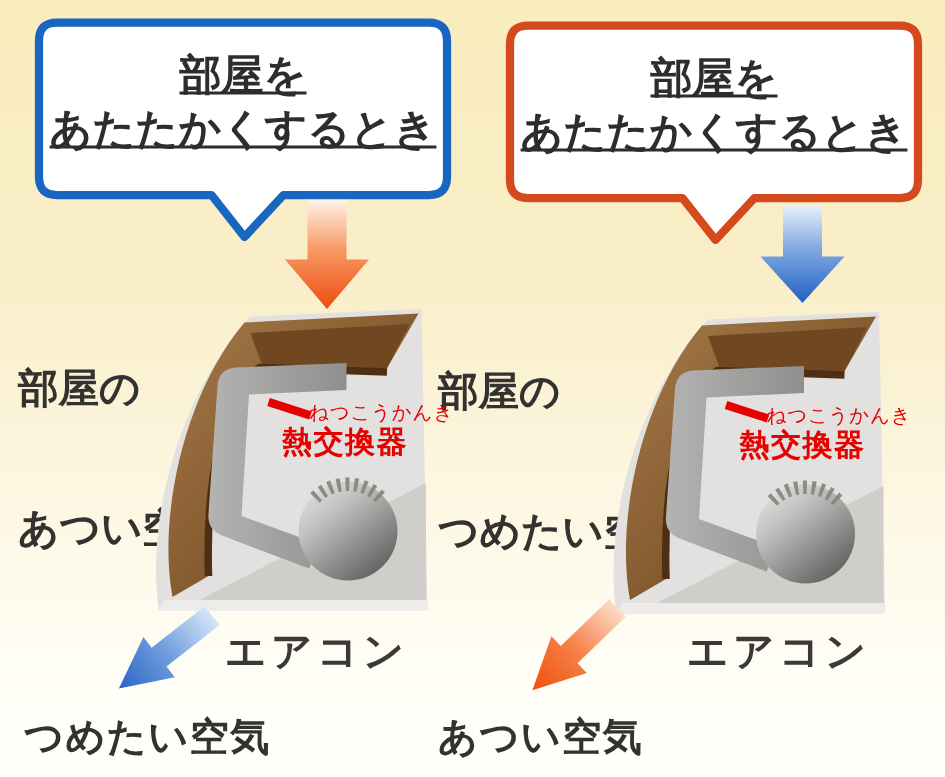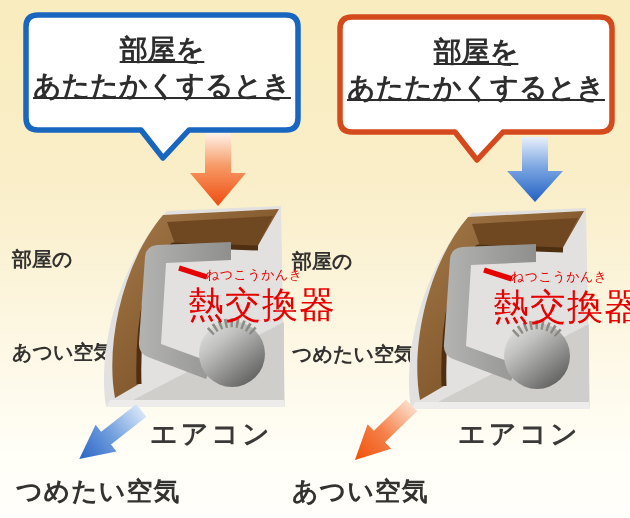--- a/index.html
+++ b/index.html
@@ -9,33 +9,33 @@
     font-family:"Liberation Sans","DejaVu Sans",sans-serif;
   }
   .abs{position:absolute;}
   .bubble-text{
     width:280px;height:108px;display:flex;flex-direction:column;
     align-items:center;justify-content:center;
     font-size:28px;font-weight:bold;color:#2d2d2d;line-height:1.28;
     text-align:center;letter-spacing:0px;text-decoration:underline;
   }
   .side-label{
-    font-size:20px;font-weight:bold;color:#333230;line-height:31px;white-space:pre;
+    font-size:27px;font-weight:bold;color:#333230;line-height:31px;white-space:pre;
   }
   .device-label{
     font-size:27px;font-weight:bold;color:#3a3937;letter-spacing:3px;text-align:right;
   }
   .out-label{
     font-size:26px;font-weight:bold;color:#333230;letter-spacing:1px;
   }
   .hx-furigana{
     font-size:13px;font-weight:normal;color:#e60000;letter-spacing:0.5px;white-space:nowrap;
   }
   .hx-label{
-    font-size:36px;font-weight:normal;color:#e60000;letter-spacing:1px;white-space:nowrap;
+    font-size:20px;font-weight:bold;color:#e60000;letter-spacing:1px;white-space:nowrap;
   }
   .unit{width:240px;height:215px;}
 </style>
 </head>
 <body>
 
 <div id="stage">
 
   <svg class="abs" style="left:22px;top:11px;" width="280" height="152" viewBox="0 0 280 152">
     <path d="M16,4 H264 Q276,4 276,16 V107 Q276,119 264,119 H167 L141,147 L119,119 H16 Q4,119 4,107 V16 Q4,4 16,4 Z" fill="#ffffff" stroke="#1866bf" stroke-width="5.5" stroke-linejoin="round"></path>

